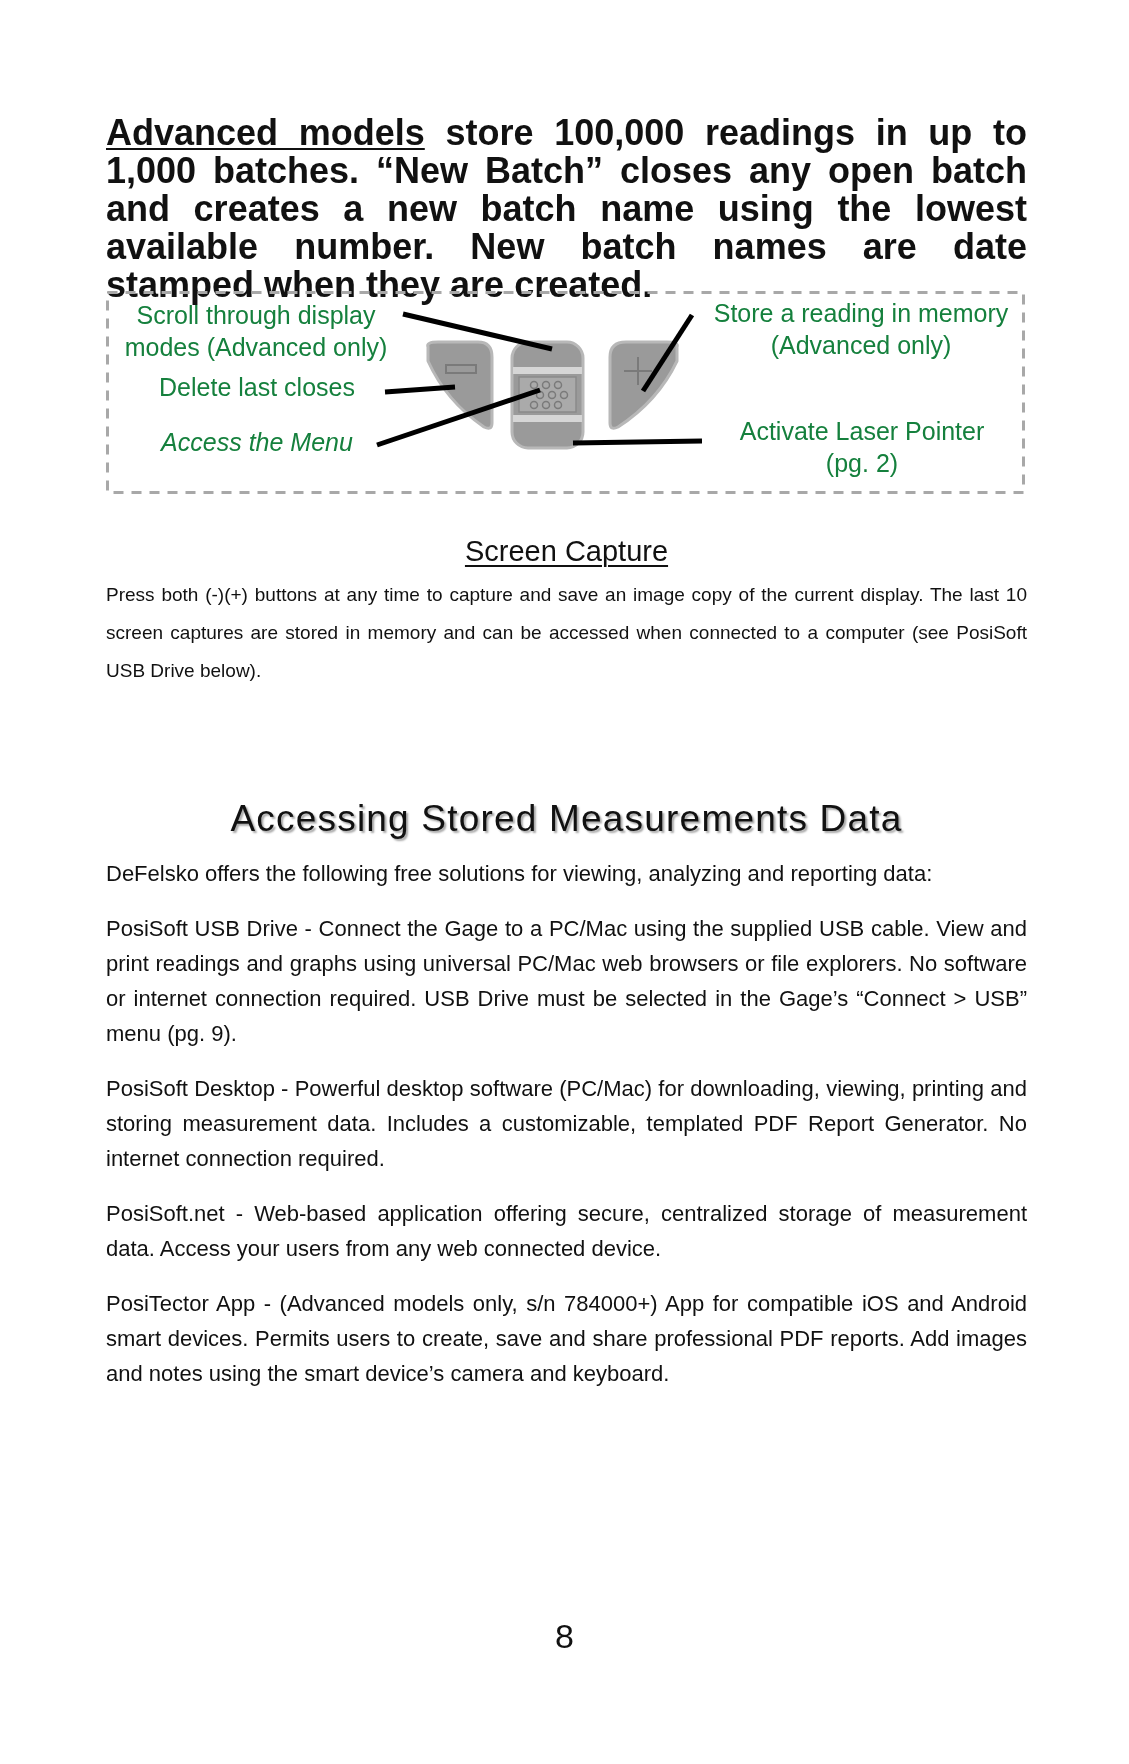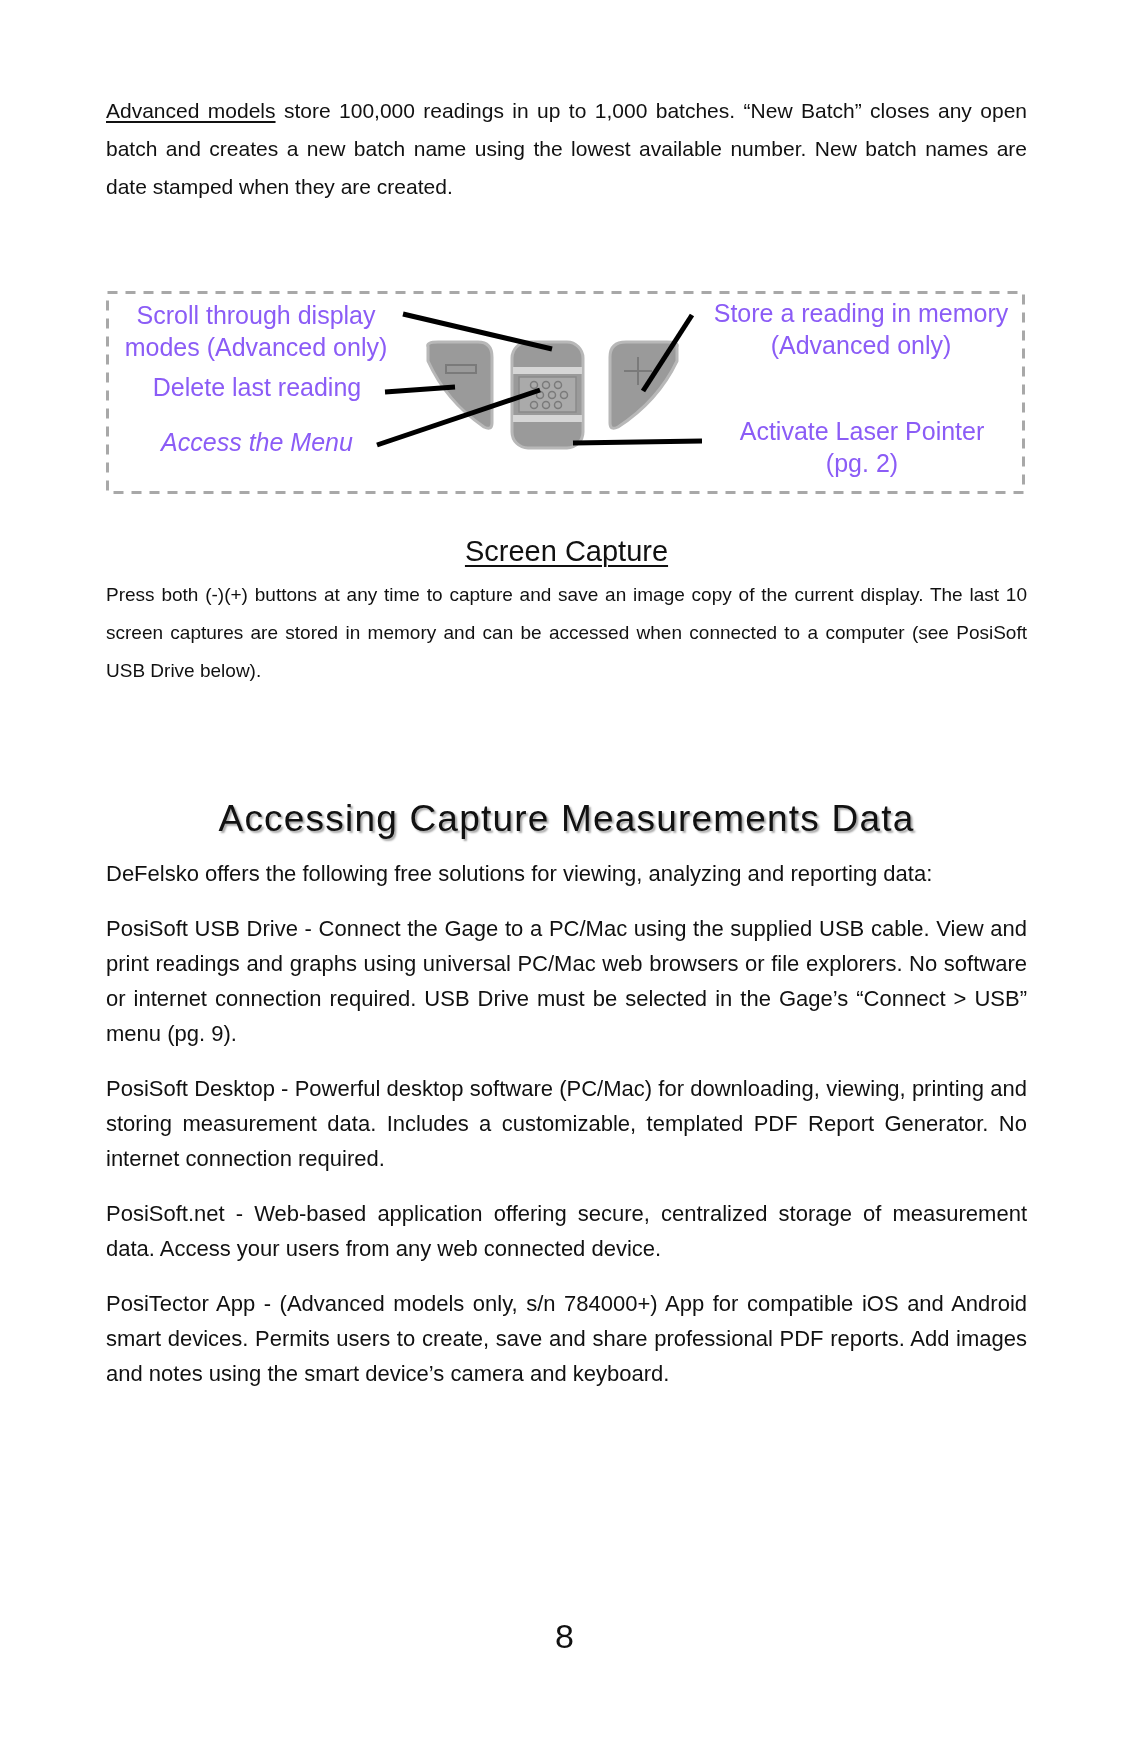--- a/index.html
+++ b/index.html
@@ -1,24 +1,24 @@
 <!DOCTYPE html>
 <html><head>
   <meta charset="utf-8">
   <style>
     html, body { margin: 0; padding: 0; background: #ffffff; }
     body { width: 1129px; height: 1764px; position: relative; overflow: hidden;
            font-family: "Liberation Sans", sans-serif; color: #111111; }
     .page { position: absolute; left: 106px; top: 0; width: 921px; }
-    .para-top { position: absolute; left: 0; top: 92px; width: 921px; font-size: 21px;
-                line-height: 38px; text-align: justify; text-align-last: left; margin: 0; }
+    .para-top { position: absolute; left: 0; top: 114px; width: 921px; font-size: 36px;
+                line-height: 38px; text-align: justify; text-align-last: left; margin: 0; font-weight: bold; }
     .u { text-decoration: underline; text-decoration-thickness: 2px; text-underline-offset: 3px; }
     .diagram { position: absolute; left: 106px; top: 291px; width: 919px; height: 203px; }
     .diagram svg { position: absolute; left: 0; top: 0; }
-    .dlabel { position: absolute; font-size: 25px; line-height: 32px; text-align: center; white-space: nowrap; color: #8b5cf6; }
+    .dlabel { position: absolute; font-size: 25px; line-height: 32px; text-align: center; white-space: nowrap; color: #15803d; }
     .section-title { position: absolute; left: 0; top: 534px; width: 921px; text-align: center;
                      font-size: 29px; line-height: 34px; margin: 0; font-weight: normal; }
     .section-title span { text-decoration: underline; text-decoration-thickness: 2px; text-underline-offset: 4px; }
     .para-sc { position: absolute; left: 0; top: 576px; width: 921px; font-size: 19px;
                line-height: 38px; text-align: justify; text-align-last: left; margin: 0; }
     .heading { position: absolute; left: 0; top: 797px; width: 921px; text-align: center;
                font-size: 37px; line-height: 44px; letter-spacing: 1.2px; font-weight: normal; margin: 0;
                text-shadow: 2px 2px 2px rgba(0,0,0,0.35); }
     .lower { position: absolute; left: 0; top: 856px; width: 921px; }
     .lower p { margin: 0 0 20px 0; font-size: 22px; line-height: 35px; text-align: justify; text-align-last: left; }
@@ -27,21 +27,21 @@
 </head>
 <body>
 
 <div class="page">
 
   <p class="para-top"><span class="u">Advanced models</span><span> store 100,000 readings in up to 1,000 batches. “New Batch” closes any open batch and creates a new batch name using the lowest available number. New batch names are date stamped when they are created.</span></p>
 
   <h2 class="section-title"><span>Screen Capture</span></h2>
   <p class="para-sc">Press both (-)(+) buttons at any time to capture and save an image copy of the current display. The last 10 screen captures are stored in memory and can be accessed when connected to a computer (see PosiSoft USB Drive below).</p>
 
-  <h1 class="heading">Accessing Capture Measurements Data</h1>
+  <h1 class="heading">Accessing Stored Measurements Data</h1>
 
   <div class="lower">
     <p>DeFelsko offers the following free solutions for viewing, analyzing and reporting data:</p>
     <p>PosiSoft USB Drive - Connect the Gage to a PC/Mac using the supplied USB cable. View and print readings and graphs using universal PC/Mac web browsers or file explorers. No software or internet connection required. USB Drive must be selected in the Gage’s “Connect &gt; USB” menu (pg. 9).</p>
     <p>PosiSoft Desktop - Powerful desktop software (PC/Mac) for downloading, viewing, printing and storing measurement data. Includes a customizable, templated PDF Report Generator. No internet connection required.</p>
     <p>PosiSoft.net - Web-based application offering secure, centralized storage of measurement data. Access your users from any web connected device.</p>
     <p>PosiTector App - (Advanced models only, s/n 784000+) App for compatible iOS and Android smart devices. Permits users to create, save and share professional PDF reports. Add images and notes using the smart device’s camera and keyboard.</p>
   </div>
 </div>
 
@@ -86,21 +86,21 @@
       <line x1="271" y1="154" x2="434" y2="99"></line>
       <line x1="586" y1="24" x2="537" y2="100"></line>
       <line x1="467" y1="152" x2="596" y2="150"></line>
     </g>
   </svg>
 
   <div class="dlabel" style="left:0; width:300px; top:8px;">
     <div>Scroll through display</div>
     <div>modes (Advanced only)</div>
   </div>
-  <div class="dlabel" style="left:0; width:302px; top:80px;">Delete last reading</div>
+  <div class="dlabel" style="left:0; width:302px; top:80px;">Delete last closes</div>
   <div class="dlabel" style="left:0; width:302px; top:135px;font-style:italic;">Access the Menu</div>
   <div class="dlabel" style="left:594px; width:322px; top:6px;">
     <div>Store a reading in memory</div>
     <div>(Advanced only)</div>
   </div>
   <div class="dlabel" style="left:600px; width:312px; top:124px;">
     <div>Activate Laser Pointer</div>
     <div>(pg. 2)</div>
   </div>
 </div>

